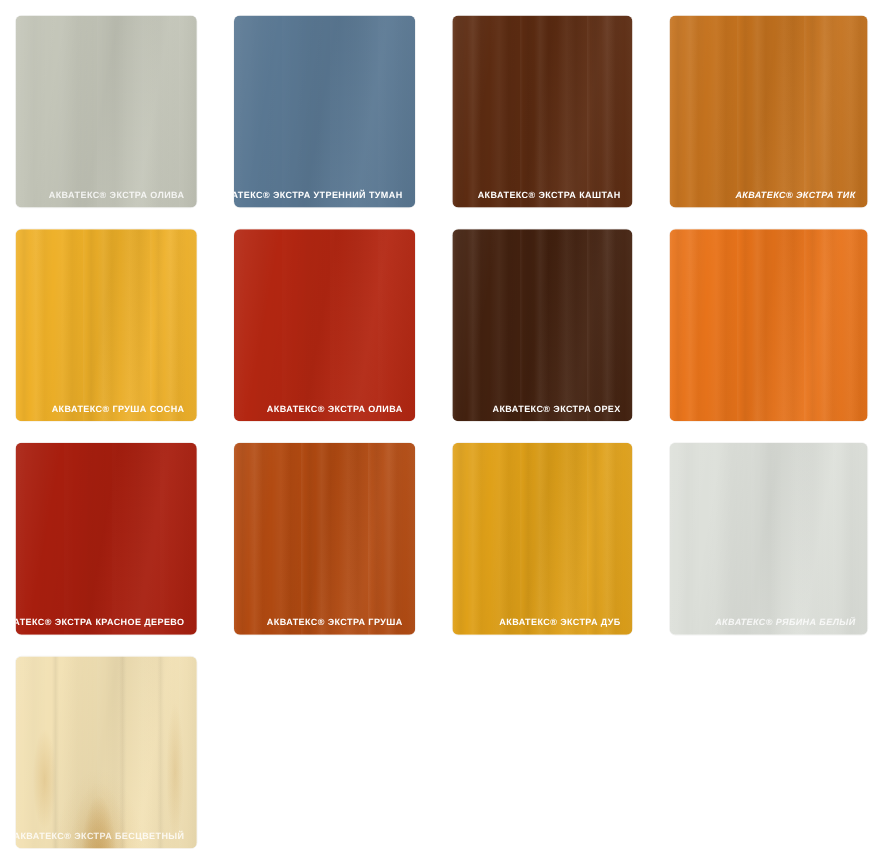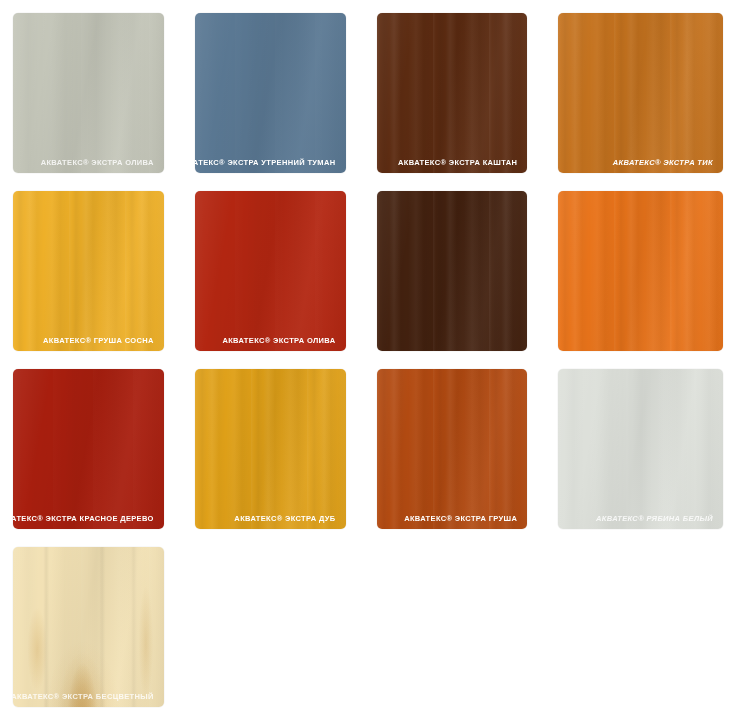--- a/index.html
+++ b/index.html
@@ -193,51 +193,52 @@
         <div class="grain grain-flat"></div>
         <div class="shade"></div>
         <div class="caption light">АКВАТЕКС® ЭКСТРА ОЛИВА</div>
       </div>
     </div>
     <div class="swatch-cell">
       <div class="swatch">
         <div class="swatch-base" style="background-color: rgb(67, 33, 15);"></div>
         <div class="grain grain-v"></div>
         <div class="shade"></div>
+        <div class="caption light">АКВАТЕКС® ЭКСТРА ОРЕХ</div>
       </div>
     </div>
     <div class="swatch-cell">
       <div class="swatch">
         <div class="swatch-base" style="background-color: rgb(232, 115, 26);"></div>
         <div class="grain grain-v"></div>
         <div class="shade"></div>
       </div>
     </div>
     <div class="swatch-cell">
       <div class="swatch">
         <div class="swatch-base" style="background-color: rgb(168, 30, 14);"></div>
         <div class="grain grain-flat"></div>
         <div class="shade"></div>
         <div class="caption light">АКВАТЕКС® ЭКСТРА КРАСНОЕ ДЕРЕВО</div>
       </div>
     </div>
     <div class="swatch-cell">
       <div class="swatch">
+        <div class="swatch-base" style="background-color: rgb(178, 74, 17);"></div>
+        <div class="grain grain-v"></div>
+        <div class="shade"></div>
+        <div class="caption light">АКВАТЕКС® ЭКСТРА ГРУША</div>
+      </div>
+    </div>
+    <div class="swatch-cell">
+      <div class="swatch">
         <div class="swatch-base" style="background-color: rgb(223, 160, 24);"></div>
         <div class="grain grain-v"></div>
         <div class="shade"></div>
         <div class="caption light">АКВАТЕКС® ЭКСТРА ДУБ</div>
-      </div>
-    </div>
-    <div class="swatch-cell">
-      <div class="swatch">
-        <div class="swatch-base" style="background-color: rgb(178, 74, 17);"></div>
-        <div class="grain grain-v"></div>
-        <div class="shade"></div>
-        <div class="caption light">АКВАТЕКС® ЭКСТРА ГРУША</div>
       </div>
     </div>
     <div class="swatch-cell">
       <div class="swatch">
         <div class="swatch-base" style="background-color: rgb(221, 224, 218);"></div>
         <div class="grain grain-soft"></div>
         <div class="shade"></div>
         <div class="caption dim">АКВАТЕКС® РЯБИНА БЕЛЫЙ</div>
       </div>
     </div>

